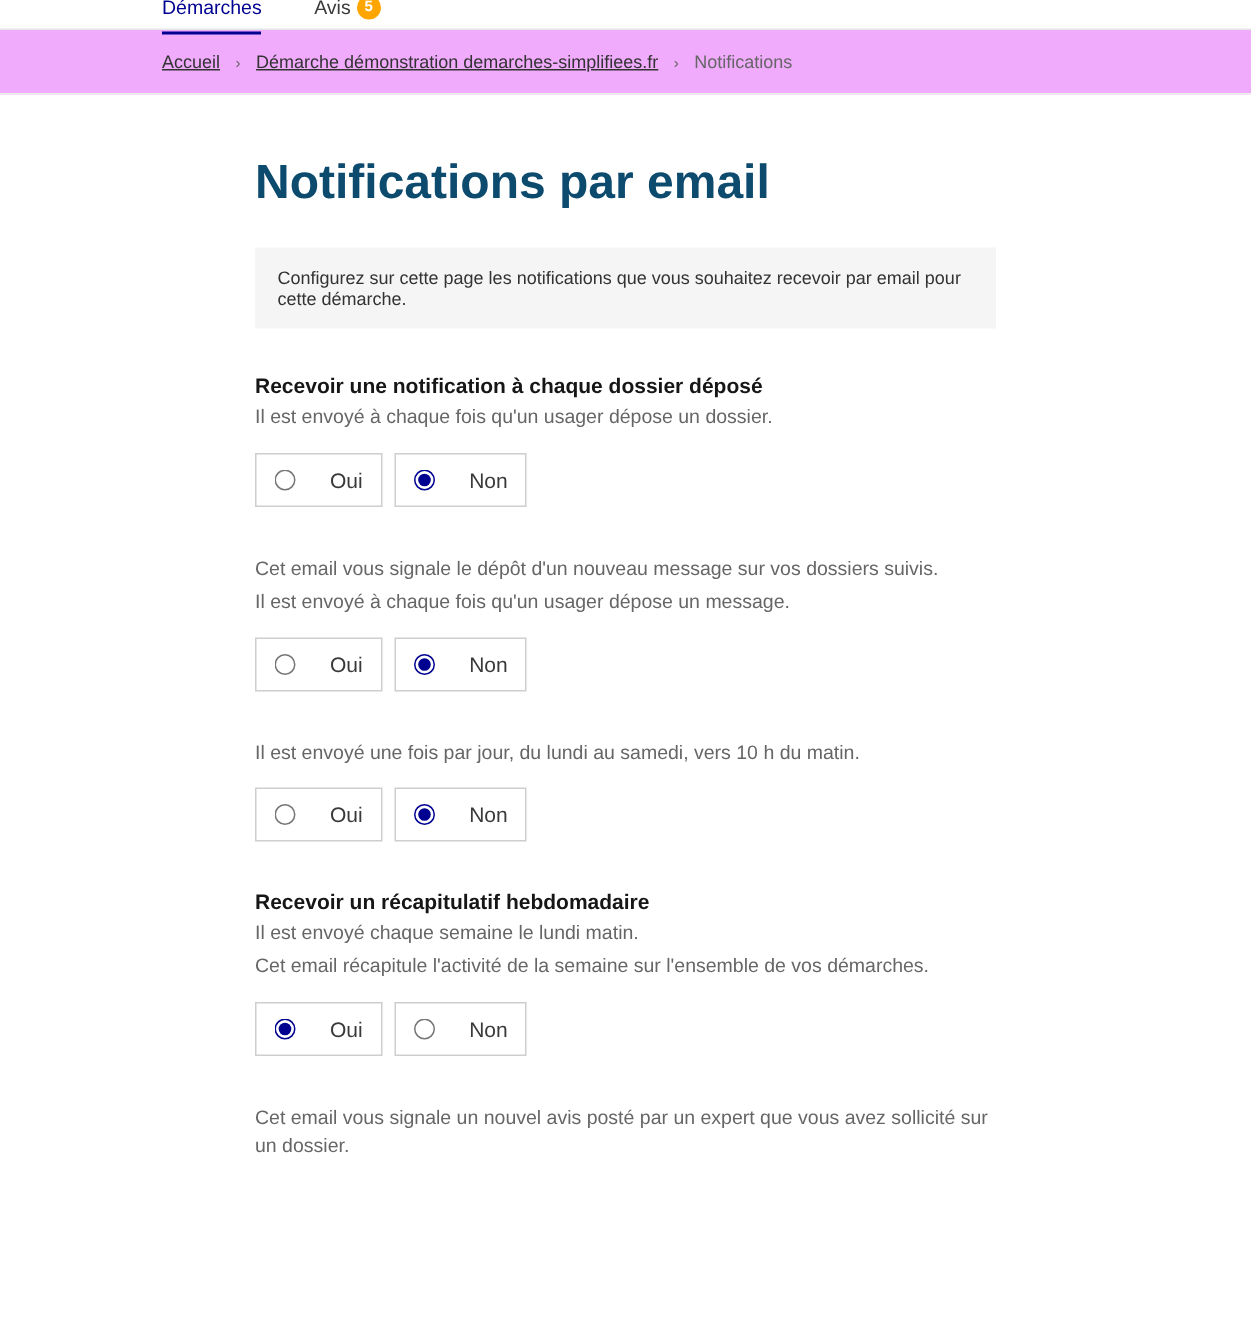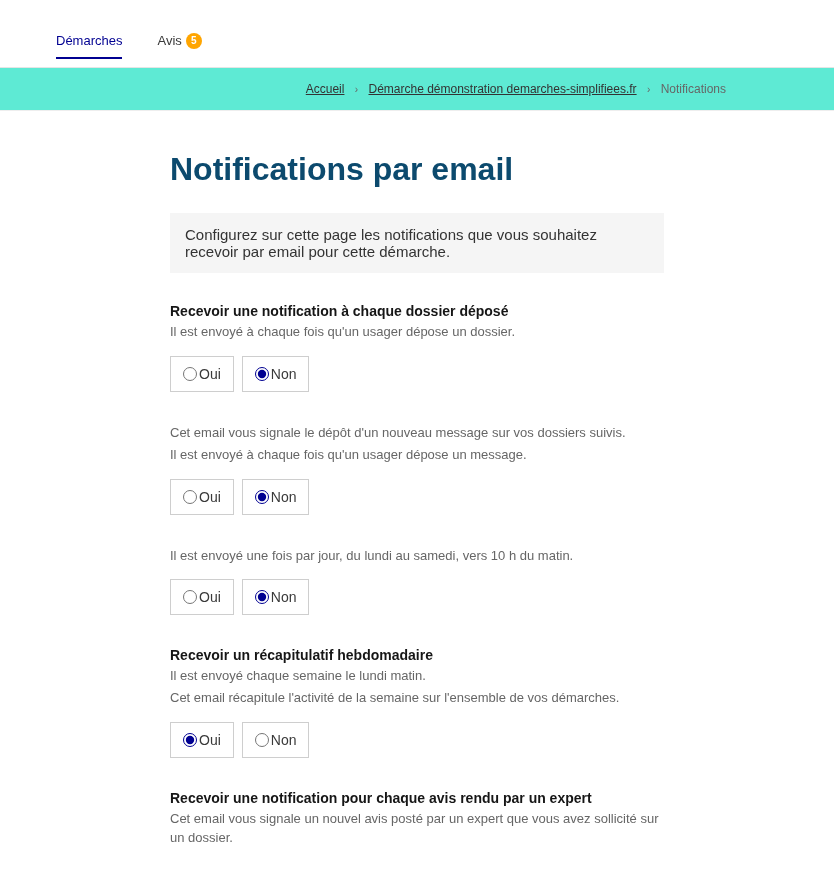--- a/index.html
+++ b/index.html
@@ -1,33 +1,33 @@
 <!DOCTYPE html>
 <html><head>
 <meta charset="utf-8">
 <style>
 * { box-sizing: border-box; margin: 0; padding: 0; }
 body { font-family: Arial, Helvetica, sans-serif; font-size: 14px; color: #3a3a3a; background: #fff; }
-.tabs-bar { border-bottom: 1px solid #e5e5e5; padding: 0 56px; display: flex; gap: 35px; align-items: center; height: 44px; margin-top: 24px; }
+.tabs-bar { border-bottom: 1px solid #e5e5e5; padding: 0 108px; display: flex; gap: 35px; align-items: center; height: 20px; }
 .tab { font-size: 13px; color: #3a3a3a; cursor: pointer; padding-bottom: 10px; position: relative; display: flex; align-items: center; gap: 4px; }
 .tab.active { color: #000091; font-weight: 500; }
 .tab.active::after { content: ""; position: absolute; bottom: -1px; left: 0; right: 0; height: 2px; background: #000091; }
 .tab .badge { display: inline-flex; align-items: center; justify-content: center; width: 16px; height: 16px; border-radius: 50%; background: #ffa500; color: #fff; font-size: 10px; font-weight: bold; }
-.breadcrumb-wrap { background: #5eead4; border-bottom: 1px solid #eee; padding: 14px 108px; font-size: 12px; color: #333; text-align: right; }
+.breadcrumb-wrap { background: #f0abfc; border-bottom: 1px solid #eee; padding: 14px 108px; font-size: 12px; color: #333; }
 .breadcrumb-item { text-decoration: underline; cursor: pointer; }
 .breadcrumb-sep { margin: 0 7px; color: #666; font-size: 10px; }
 .breadcrumb-current { color: #666; }
 .content { padding: 40px 170px 60px; }
 h1 { font-size: 32px; font-weight: 700; color: #0c4a6e; margin-bottom: 25px; }
-.intro { background: #f5f5f5; padding: 13px 15px; font-size: 15px; color: #333; margin-bottom: 30px; }
+.intro { background: #f5f5f5; padding: 13px 15px; font-size: 12px; color: #333; margin-bottom: 30px; }
 .field-group { margin-bottom: 32px; }
 .field-title { font-weight: 700; font-size: 14px; color: #161616; margin-bottom: 4px; }
 .field-desc { font-size: 13px; color: #666; margin-bottom: 3px; line-height: 1.45; }
 .radio-row { display: flex; gap: 8px; margin-top: 14px; }
-.radio-opt { border: 1px solid #cecece; padding: 9px 12px; display: flex; align-items: center; gap: 2px; font-size: 14px; cursor: pointer; background: #fff; }
+.radio-opt { border: 1px solid #cecece; padding: 9px 12px; display: flex; align-items: center; gap: 23px; font-size: 14px; cursor: pointer; background: #fff; }
 .radio-opt input[type="radio"] { accent-color: #000091; width: 14px; height: 14px; margin: 0; }
 </style>
 </head>
 <body>
 
 <div class="tabs-bar">
   <div class="tab active">
     <span>Démarches</span>
   </div>
   <div class="tab">
@@ -98,18 +98,17 @@
             <input type="radio" name="g3" checked="" style="">
             <span>Oui</span>
           </label>
           <label class="radio-opt">
             <input type="radio" name="g3" style="">
             <span>Non</span>
           </label>
         </div>
       </div>
       <div class="field-group">
-        <div class="field-title">Recevoir une notification pour chaque avis rendu par un expert</div>
         <div class="field-desc">Cet email vous signale un nouvel avis posté par un expert que vous avez sollicité sur un dossier.</div>
       </div>
     </div>
 
 </div>
 
 </body></html>

